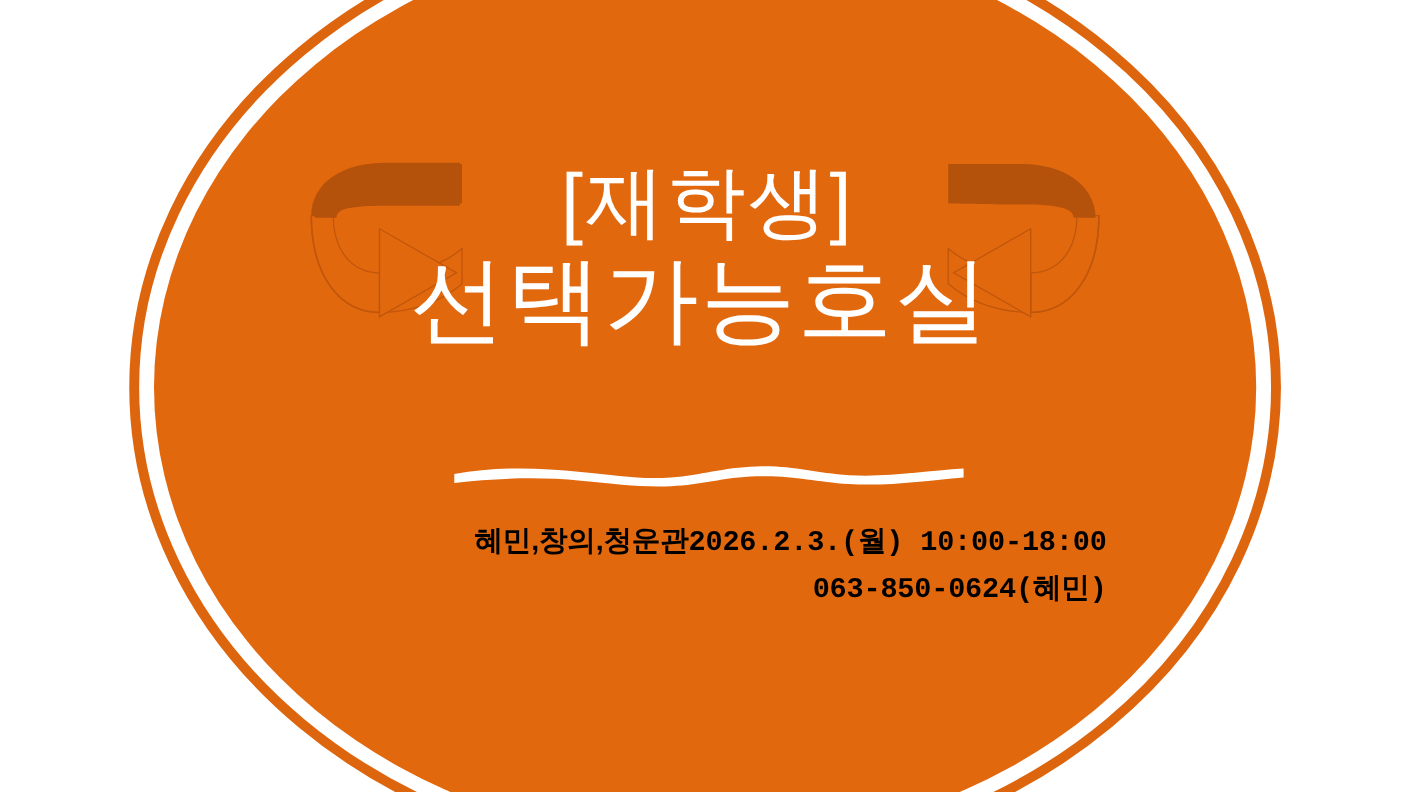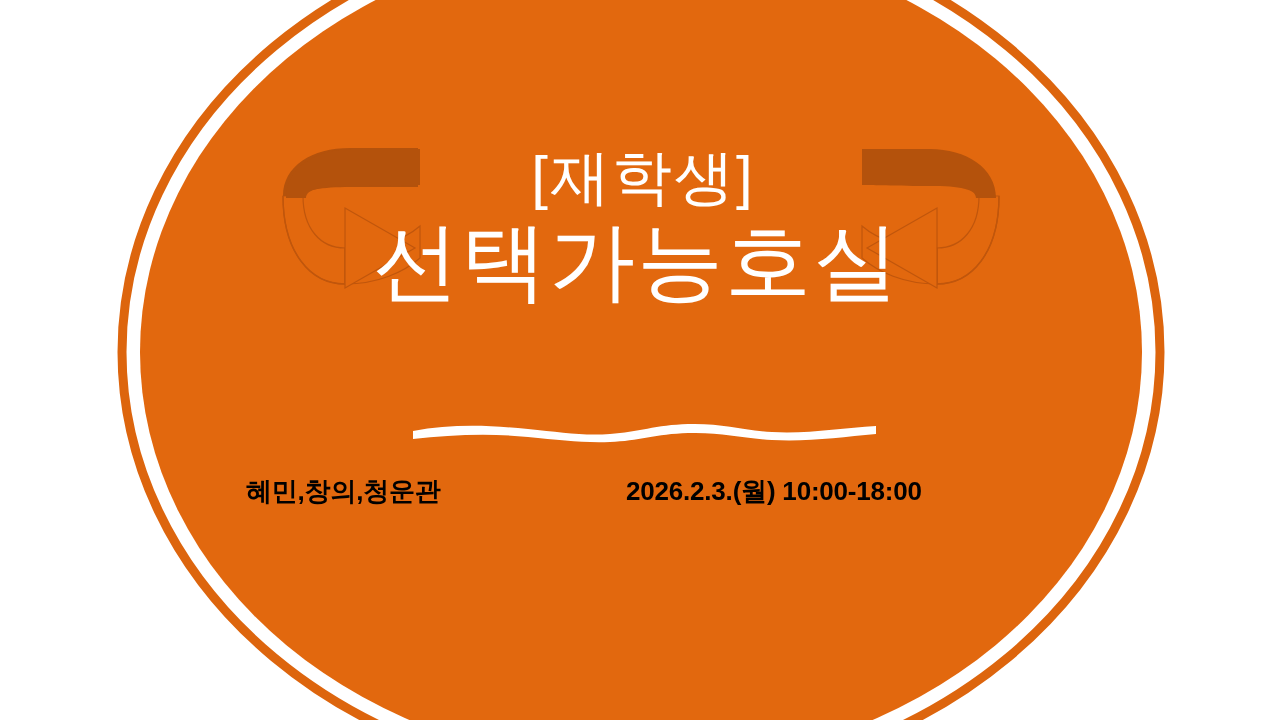--- a/index.html
+++ b/index.html
@@ -37,21 +37,21 @@
     pointer-events: none;
   }
   .title-line {
     color: #ffffff;
     font-weight: 400;
     letter-spacing: 2px;
     line-height: 1.0;
     white-space: nowrap;
   }
   #title-line-1 {
-    font-size: 60px;
+    font-size: 72px;
     margin-left: 6px;
   }
   #title-line-2 {
     font-size: 86px;
     margin-top: 10px;
     margin-left: -6px;
   }
 
   
   #divider {
@@ -72,26 +72,28 @@
     font-size: 26px;
     font-weight: bold;
     border-collapse: collapse;
   }
   #info-table td {
     padding: 0;
     height: 43px;
     vertical-align: middle;
     white-space: nowrap;
     letter-spacing: -0.2px;
+    text-align: right;
   }
   #info-table td.col-label {
     width: 380px;
   }
   #info-table td.col-value {
     width: 380px;
+    font-family: Liberation Mono, monospace;
   }
 </style>
 </head>
 <body>
 
 <div id="slide">
 
   <svg id="bg-svg" viewBox="0 0 1280 720">
 
     <ellipse cx="641" cy="352" rx="519" ry="432" fill="none" stroke="#DD650D" stroke-width="9"></ellipse>
@@ -175,17 +177,21 @@
                C172,29 150,26 118,23
                C78,19 40,21 3,25 Z" fill="#FFFFFF"></path>
     </svg>
 
     <table id="info-table">
       <tbody>
         <tr>
           <td class="col-label">혜민,창의,청운관</td>
           <td class="col-value">2026.2.3.(월)  10:00-18:00</td>
         </tr>
+        <tr>
+          <td class="col-label"></td>
+          <td class="col-value">063-850-0624(혜민)</td>
+        </tr>
       </tbody>
     </table>
 
   </div>
 </div>
 
 </body></html>

